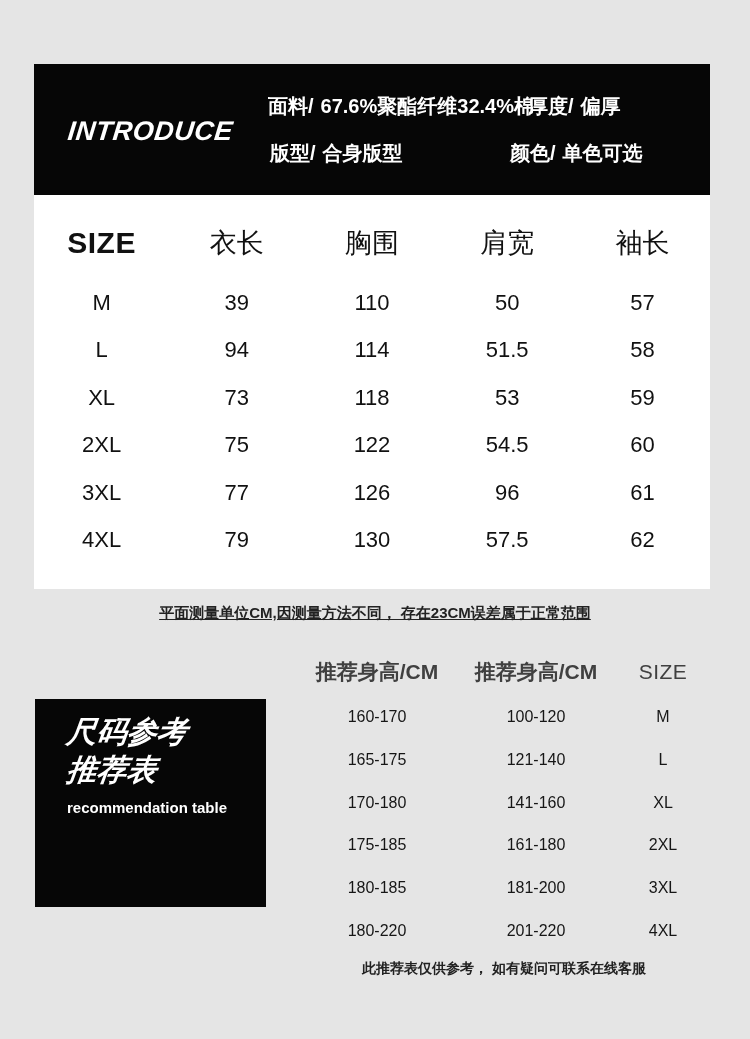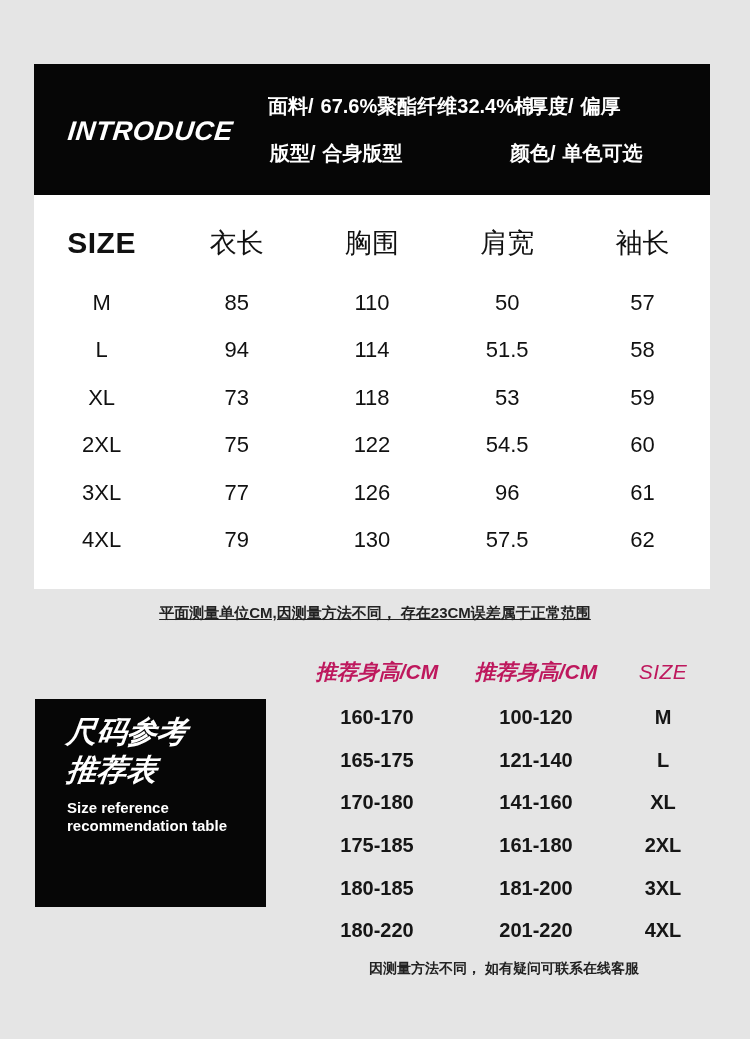--- a/index.html
+++ b/index.html
@@ -56,23 +56,23 @@
     transform:skewX(-7deg);transform-origin:left center;white-space:nowrap;
   }
   .badge-sub{margin-top:10px;font-size:15px;font-weight:700;line-height:18px;white-space:nowrap;}
   
   .ref-table{
     position:absolute;left:298px;top:648px;width:412px;
     display:grid;grid-template-columns:158px 160px 94px;
     grid-template-rows:48px repeat(6,42.7px);
     align-items:center;justify-items:center;
   }
-  .rt-h{font-size:21px;font-weight:700;color:#be185d;white-space:nowrap;font-style:italic;}
+  .rt-h{font-size:21px;font-weight:700;color:#404040;white-space:nowrap;}
   .rt-h-size{font-weight:400;letter-spacing:.5px;}
-  .rt-c{font-size:20px;font-weight:700;color:#161616;white-space:nowrap;}
+  .rt-c{font-size:16px;font-weight:400;color:#161616;white-space:nowrap;}
   
   .bottom-note{
     position:absolute;left:298px;top:960px;width:412px;
     text-align:center;font-size:14px;font-weight:700;color:#222;line-height:17px;
     white-space:nowrap;
   }
 </style>
 </head>
 <body>
 
@@ -95,21 +95,21 @@
   </header>
 
   <section class="size-table">
     <div class="st-h st-size">SIZE</div>
     <div class="st-h">衣长</div>
     <div class="st-h">胸围</div>
     <div class="st-h">肩宽</div>
     <div class="st-h">袖长</div>
 
     <div class="st-c">M</div>
-    <div class="st-c">85</div>
+    <div class="st-c">39</div>
     <div class="st-c">110</div>
     <div class="st-c">50</div>
     <div class="st-c">57</div>
 
     <div class="st-c">L</div>
     <div class="st-c">94</div>
     <div class="st-c">114</div>
     <div class="st-c">51.5</div>
     <div class="st-c">58</div>
 
@@ -137,21 +137,20 @@
     <div class="st-c">57.5</div>
     <div class="st-c">62</div>
   </section>
 
   <div class="measure-note">平面测量单位CM,因测量方法不同， 存在23CM误差属于正常范围</div>
 
   <aside class="ref-badge">
     <div class="badge-title">尺码参考</div>
     <div class="badge-title">推荐表</div>
     <div class="badge-sub">
-      <div>Size reference</div>
       <div>recommendation table</div>
     </div>
   </aside>
 
   <section class="ref-table">
     <div class="rt-h">推荐身高/CM</div>
     <div class="rt-h">推荐身高/CM</div>
     <div class="rt-h rt-h-size">SIZE</div>
 
     <div class="rt-c">160-170</div>
@@ -172,15 +171,15 @@
 
     <div class="rt-c">180-185</div>
     <div class="rt-c">181-200</div>
     <div class="rt-c">3XL</div>
 
     <div class="rt-c">180-220</div>
     <div class="rt-c">201-220</div>
     <div class="rt-c">4XL</div>
   </section>
 
-  <div class="bottom-note">因测量方法不同， 如有疑问可联系在线客服</div>
+  <div class="bottom-note">此推荐表仅供参考， 如有疑问可联系在线客服</div>
 
 </div>
 
 </body></html>

